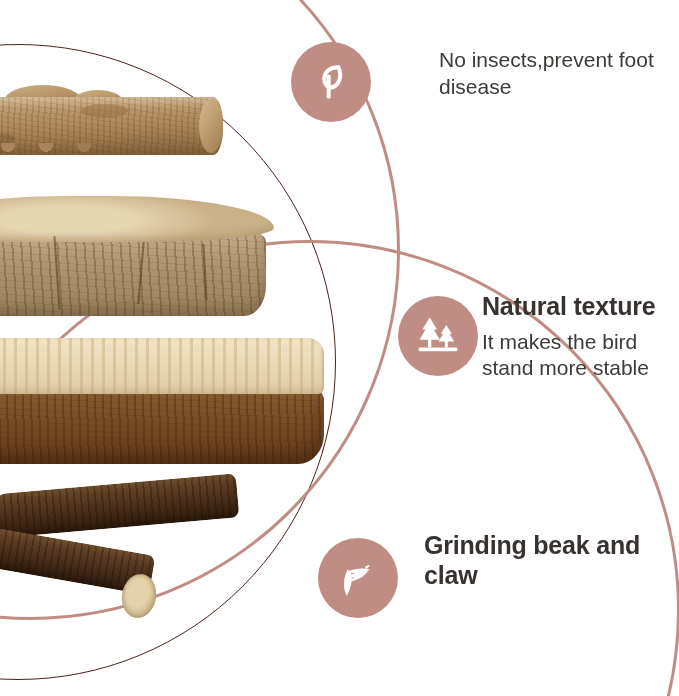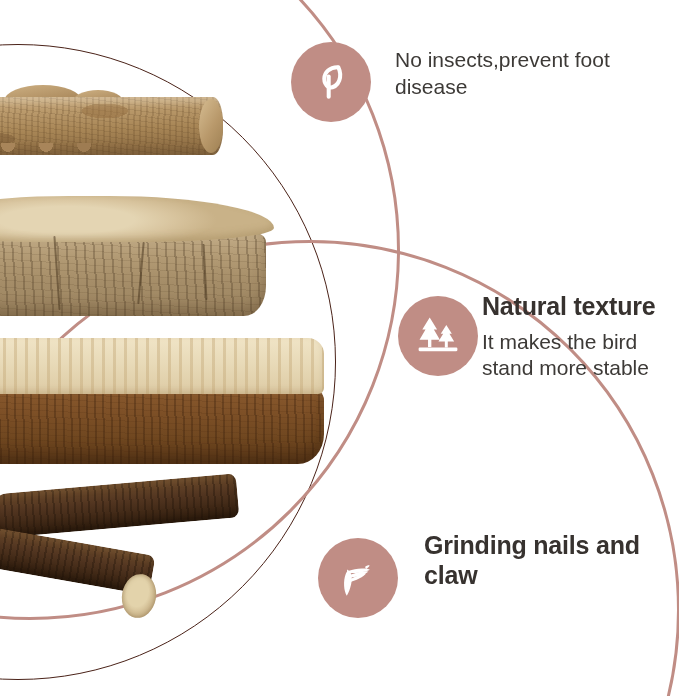--- a/index.html
+++ b/index.html
@@ -97,21 +97,21 @@
   .badge{position:absolute;width:80px;height:80px;border-radius:50%;background:#c08d85;
          display:flex;align-items:center;justify-content:center;}
   .badge svg{display:block;}
   .ftext{position:absolute;}
   .fhead{margin:0;color:#37322f;font-weight:700;line-height:1.18;letter-spacing:-.2px;}
   .fbody{margin:0;color:#3d3a37;font-weight:400;line-height:1.28;}
 
   #f1 .badge{left:291px;top:42px;}
   #f1 .ftext{left:395px;top:40px;width:284px;}
   #f1 .fhead{font-size:25px;}
-  #f1 .fbody{font-size:21px;margin-top:7px;}
+  #f1 .fbody{font-size:21px;margin-top:7px;margin-left:44px;}
 
   #f2 .badge{left:398px;top:296px;}
   #f2 .ftext{left:482px;top:292px;width:200px;}
   #f2 .fhead{font-size:25px;white-space:nowrap;}
   #f2 .fbody{font-size:21px;margin-top:7px;}
 
   #f3 .badge{left:318px;top:538px;}
   #f3 .ftext{left:424px;top:531px;width:255px;}
   #f3 .fhead{font-size:25px;}
   #f3 .fbody{font-size:20px;margin-top:6px;}
@@ -203,17 +203,17 @@
                      -1.4 1.7-3.7 3.4-6.7 5-4 2.1-8 3.6-11.6 4.5z"></path>
             <path d="M12.6 15.2c2.4 1 4 3.2 4.6 6.3.7 3.6.2 8-1.4 12.9
                      -1.1 3.5-2.4 6.4-3.5 8.2-1.6-2.6-2.6-6.2-2.8-10.4
                      -.2-4.5.4-8.8 1.6-12 .4-1.1.9-2.1 1.5-3z"></path>
             <path d="M31.4 12.4c1.6-1.2 3.4-1.8 4.7-1.5-.5 1.3-1.9 2.6-3.7 3.6z"></path>
           </g>
         </svg>
       </span>
     </div>
     <div class="ftext">
-      <p class="fhead">Grinding nails and claw</p>
+      <p class="fhead">Grinding beak and claw</p>
     </div>
   </div>
 
 </div>
 
 </body></html>

